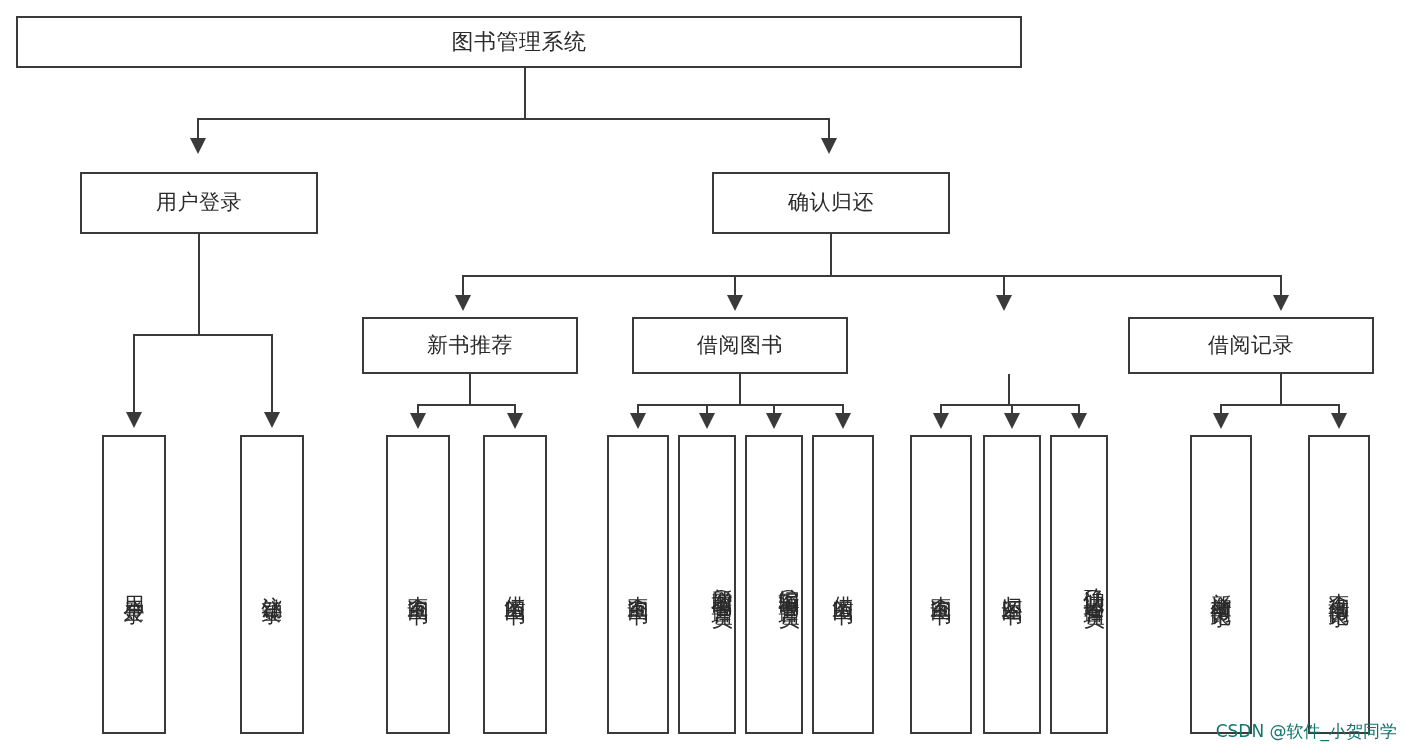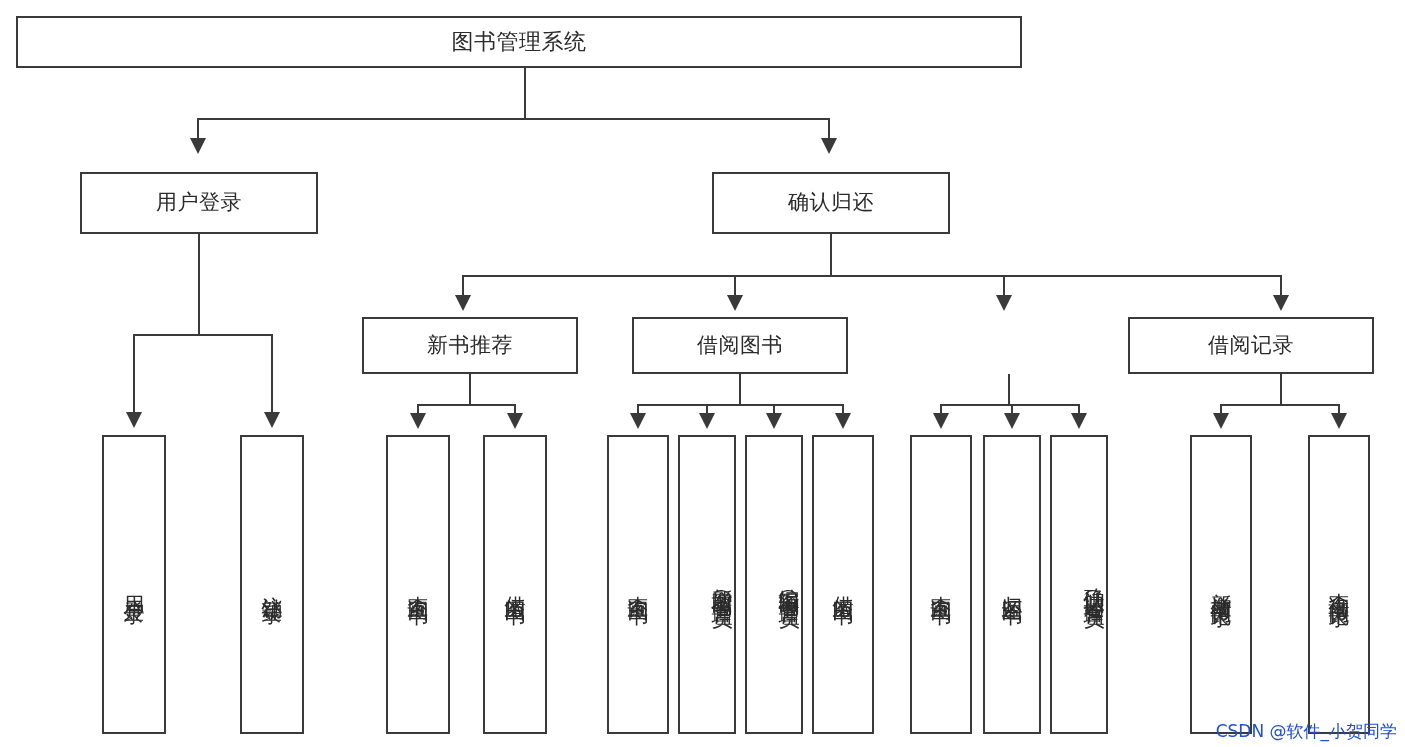--- a/index.html
+++ b/index.html
@@ -67,21 +67,21 @@
     border-right: 8px solid transparent;
     border-top: 16px solid #3a3a3a;
   }
 
   
   #watermark {
     position: absolute;
     right: 8px;
     bottom: 4px;
     font-size: 17px;
-    color: #1d4ed8;
+    color: #0f766e;
     white-space: nowrap;
     user-select: none;
   }
 </style>
 </head>
 <body>
 
 <div id="canvas">
 
   <div class="node root horizontal" id="root-node" style="left: 16px; top: 16px; width: 1006px; height: 52px;">

